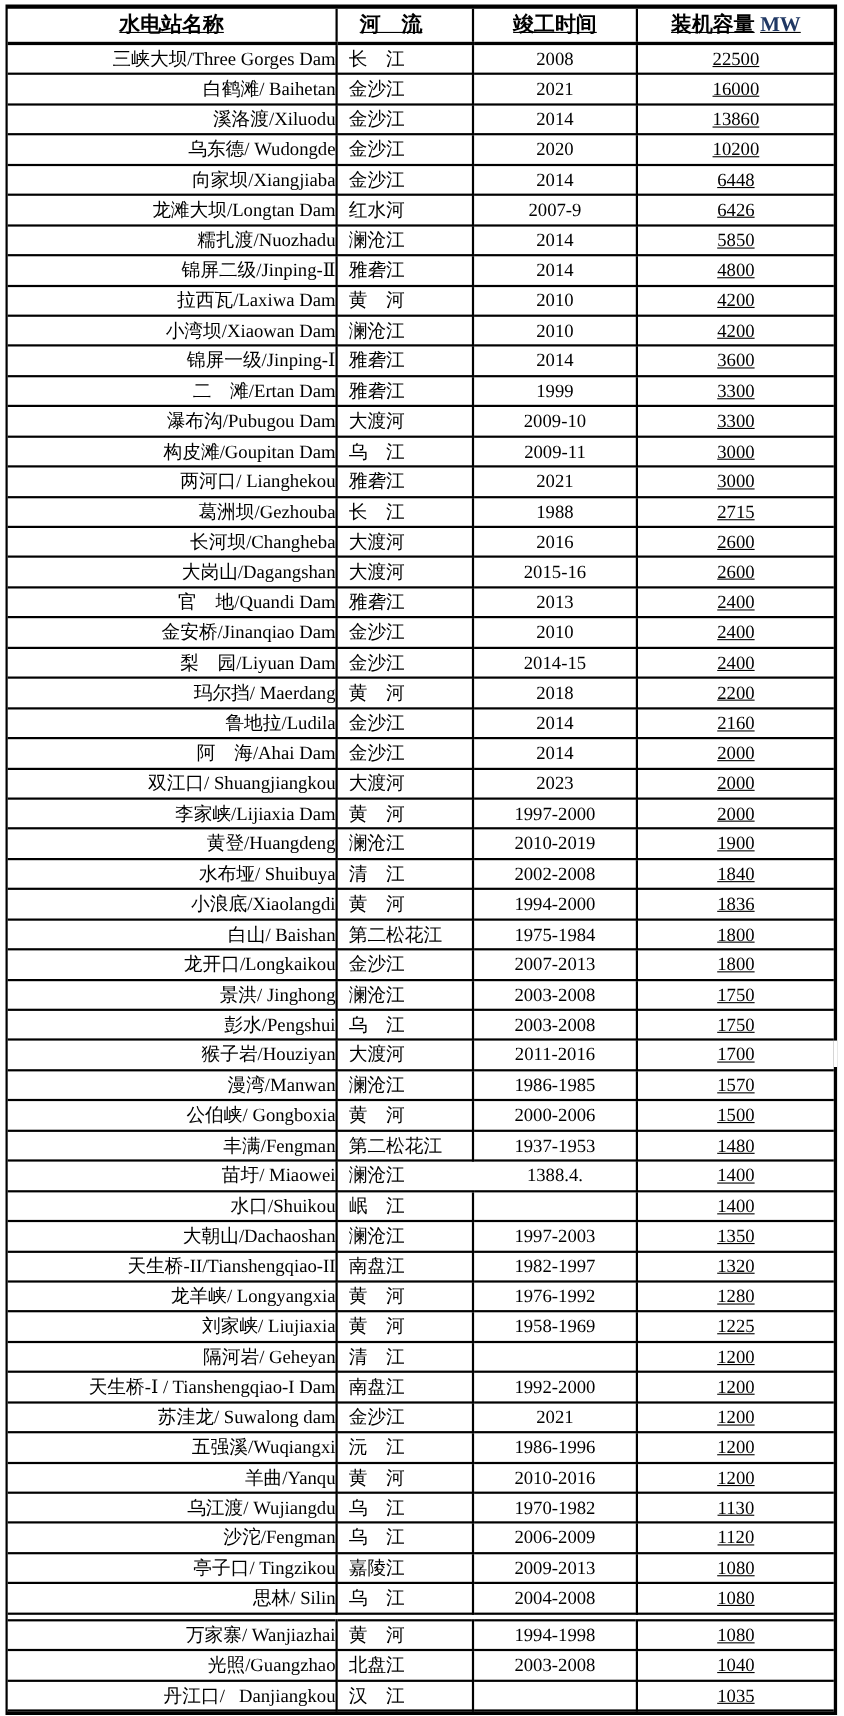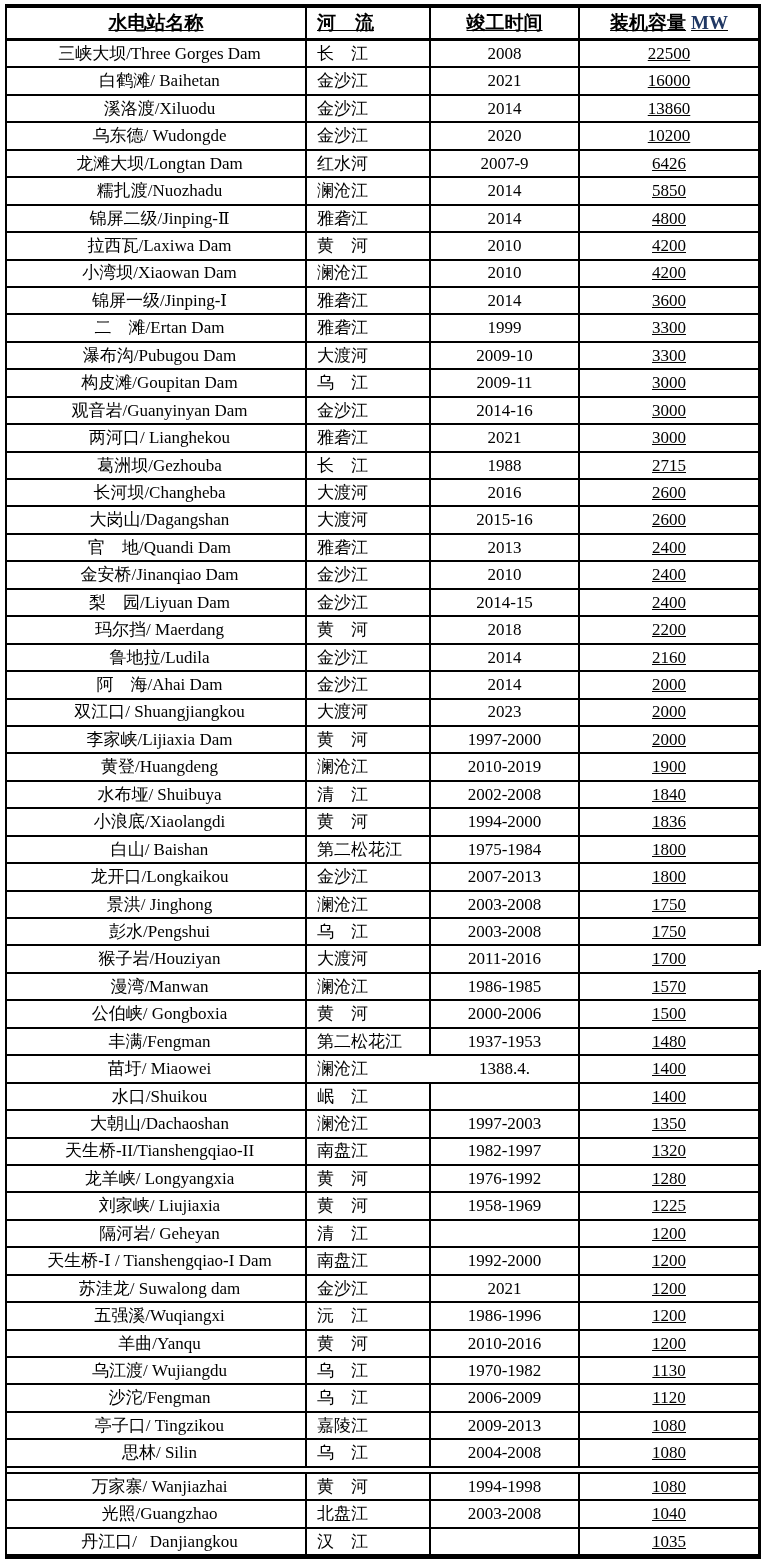--- a/index.html
+++ b/index.html
@@ -44,25 +44,25 @@
   th:last-child,td:last-child{border-right:none;}
   thead th{
     height:30px;
     border-bottom:3px solid #000;
     font-weight:bold;
     font-size:19px;
     text-align:center;
     text-decoration:underline;
   }
   tbody td{height:25.45px;}
-  td.name{text-align:center;padding-left:7px;}
+  td.name{text-align:right;padding-left:7px;}
   td.river{text-align:left;padding-left:10px;}
   td.date{text-align:center;}
   td.cap{text-align:center;text-decoration:underline;}
-  th.h-river{text-align:left;padding-left:10px;}
+  th.h-river{text-align:left;padding-left:20px;}
   .unit{color:#203864;margin-left:5px;font-weight:bold;}
   tr.q-river-nodiv td.river{border-right:2px solid transparent;}
   .patch{
     position:absolute;
     background:#ffffff;
   }
 </style>
 </head>
 <body>
 
@@ -101,20 +101,26 @@
           <td class="date">2014</td>
           <td class="cap">13860</td>
         </tr>
         <tr>
           <td class="name">乌东德/ Wudongde</td>
           <td class="river">金沙江</td>
           <td class="date">2020</td>
           <td class="cap">10200</td>
         </tr>
         <tr>
+          <td class="name">向家坝/Xiangjiaba</td>
+          <td class="river">金沙江</td>
+          <td class="date">2014</td>
+          <td class="cap">6448</td>
+        </tr>
+        <tr>
           <td class="name">龙滩大坝/Longtan Dam</td>
           <td class="river">红水河</td>
           <td class="date">2007-9</td>
           <td class="cap">6426</td>
         </tr>
         <tr>
           <td class="name">糯扎渡/Nuozhadu</td>
           <td class="river">澜沧江</td>
           <td class="date">2014</td>
           <td class="cap">5850</td>
@@ -152,26 +158,20 @@
         <tr>
           <td class="name">瀑布沟/Pubugou Dam</td>
           <td class="river">大渡河</td>
           <td class="date">2009-10</td>
           <td class="cap">3300</td>
         </tr>
         <tr>
           <td class="name">构皮滩/Goupitan Dam</td>
           <td class="river">乌　江</td>
           <td class="date">2009-11</td>
-          <td class="cap">3000</td>
-        </tr>
-        <tr>
-          <td class="name">观音岩/Guanyinyan Dam</td>
-          <td class="river">金沙江</td>
-          <td class="date">2014-16</td>
           <td class="cap">3000</td>
         </tr>
         <tr>
           <td class="name">两河口/ Lianghekou</td>
           <td class="river">雅砻江</td>
           <td class="date">2021</td>
           <td class="cap">3000</td>
         </tr>
         <tr>
           <td class="name">葛洲坝/Gezhouba</td>

